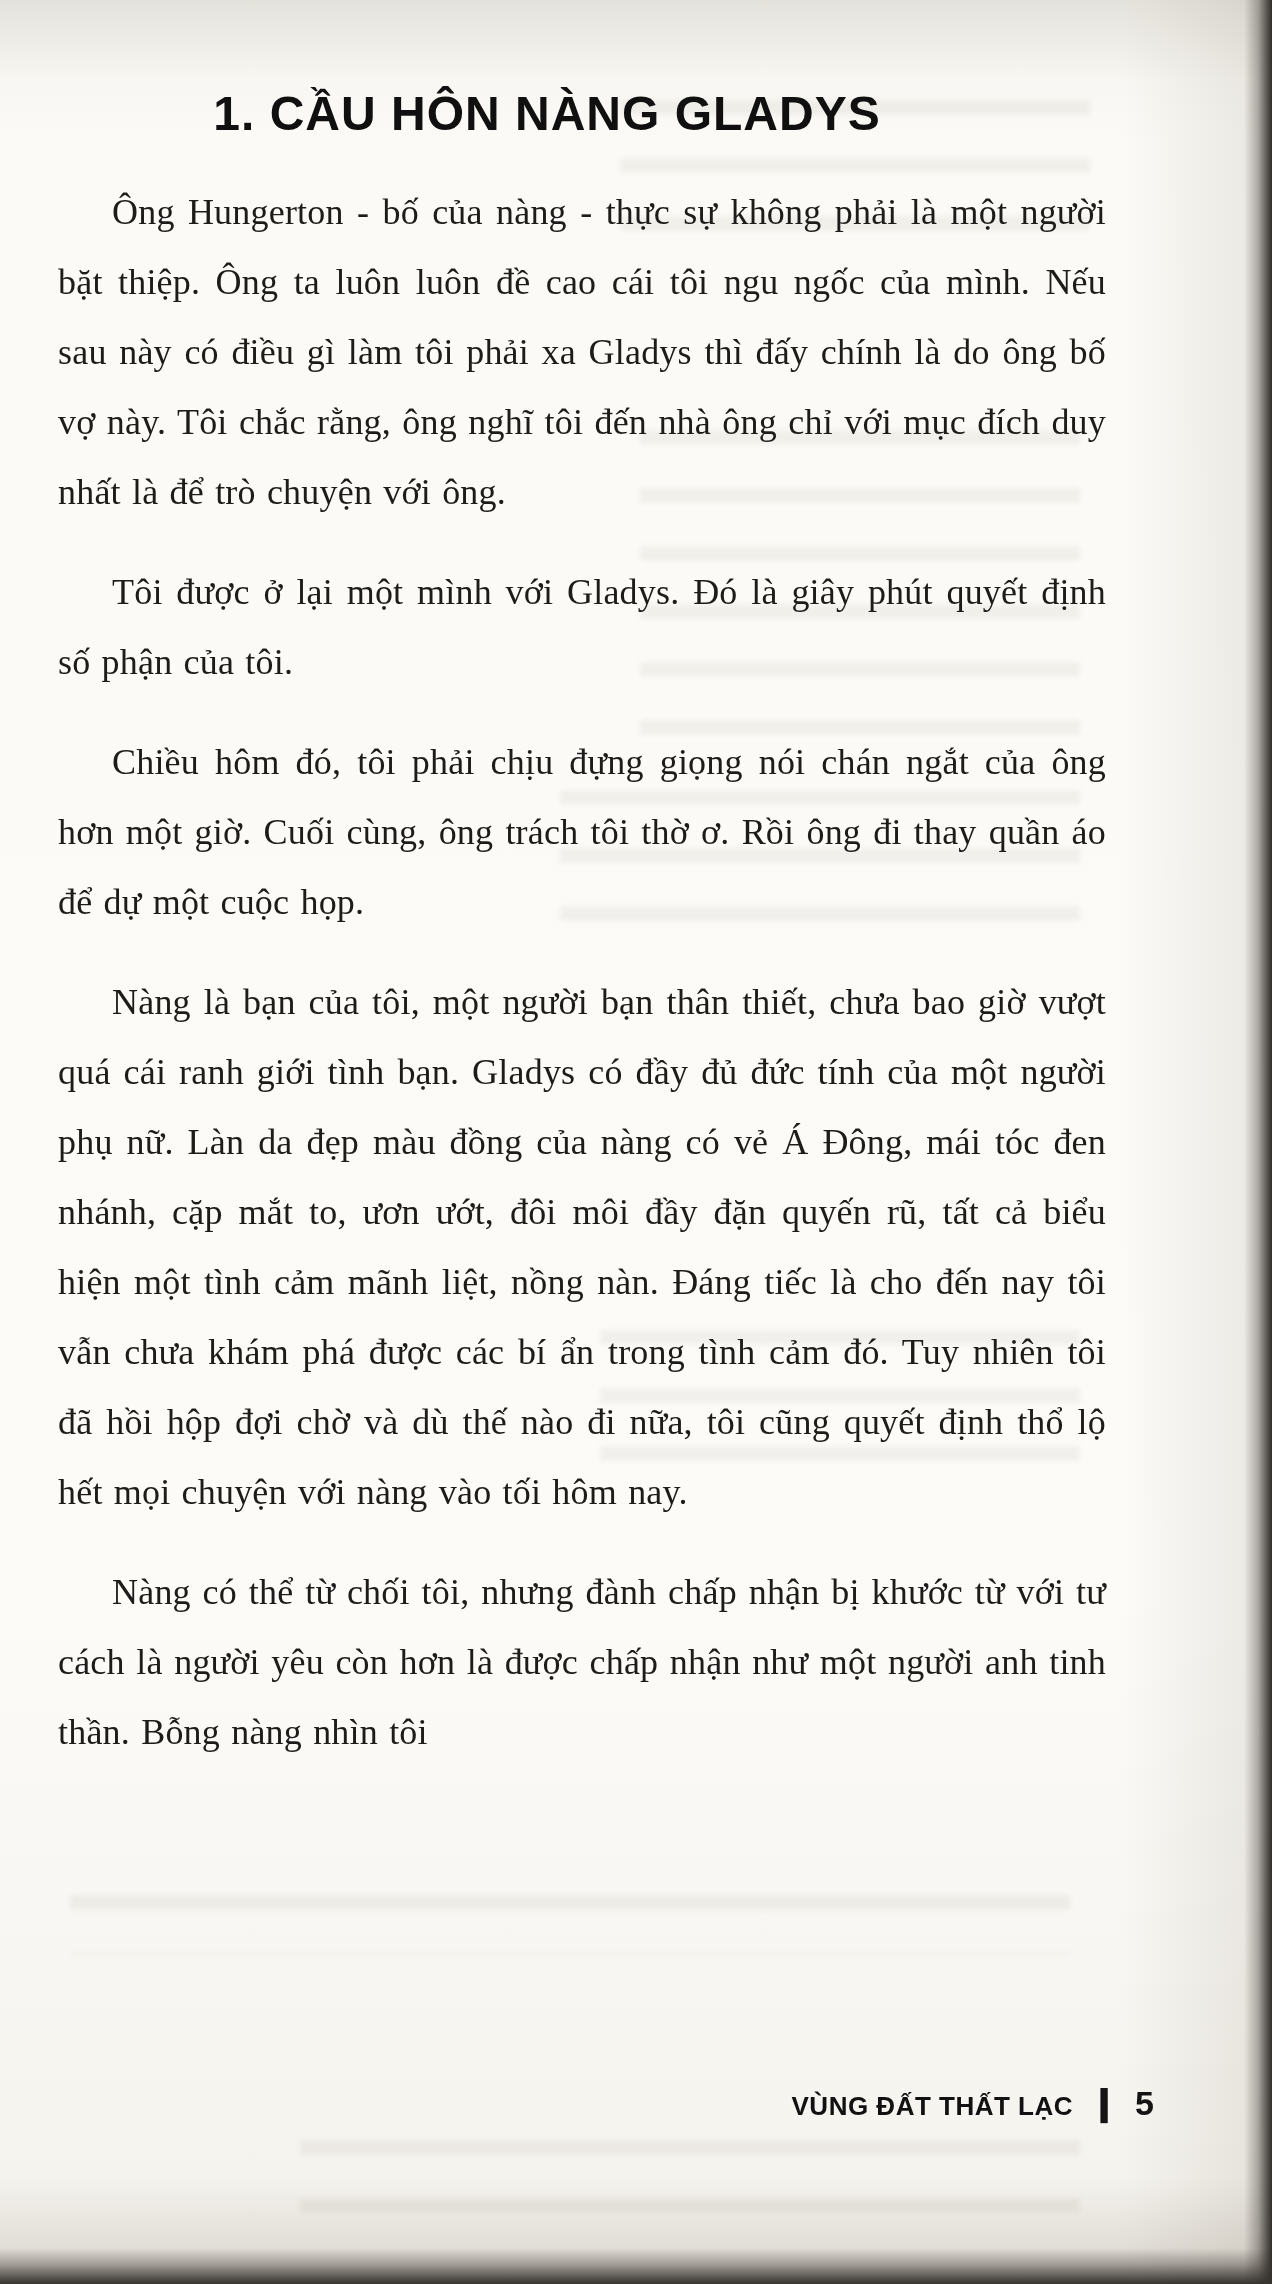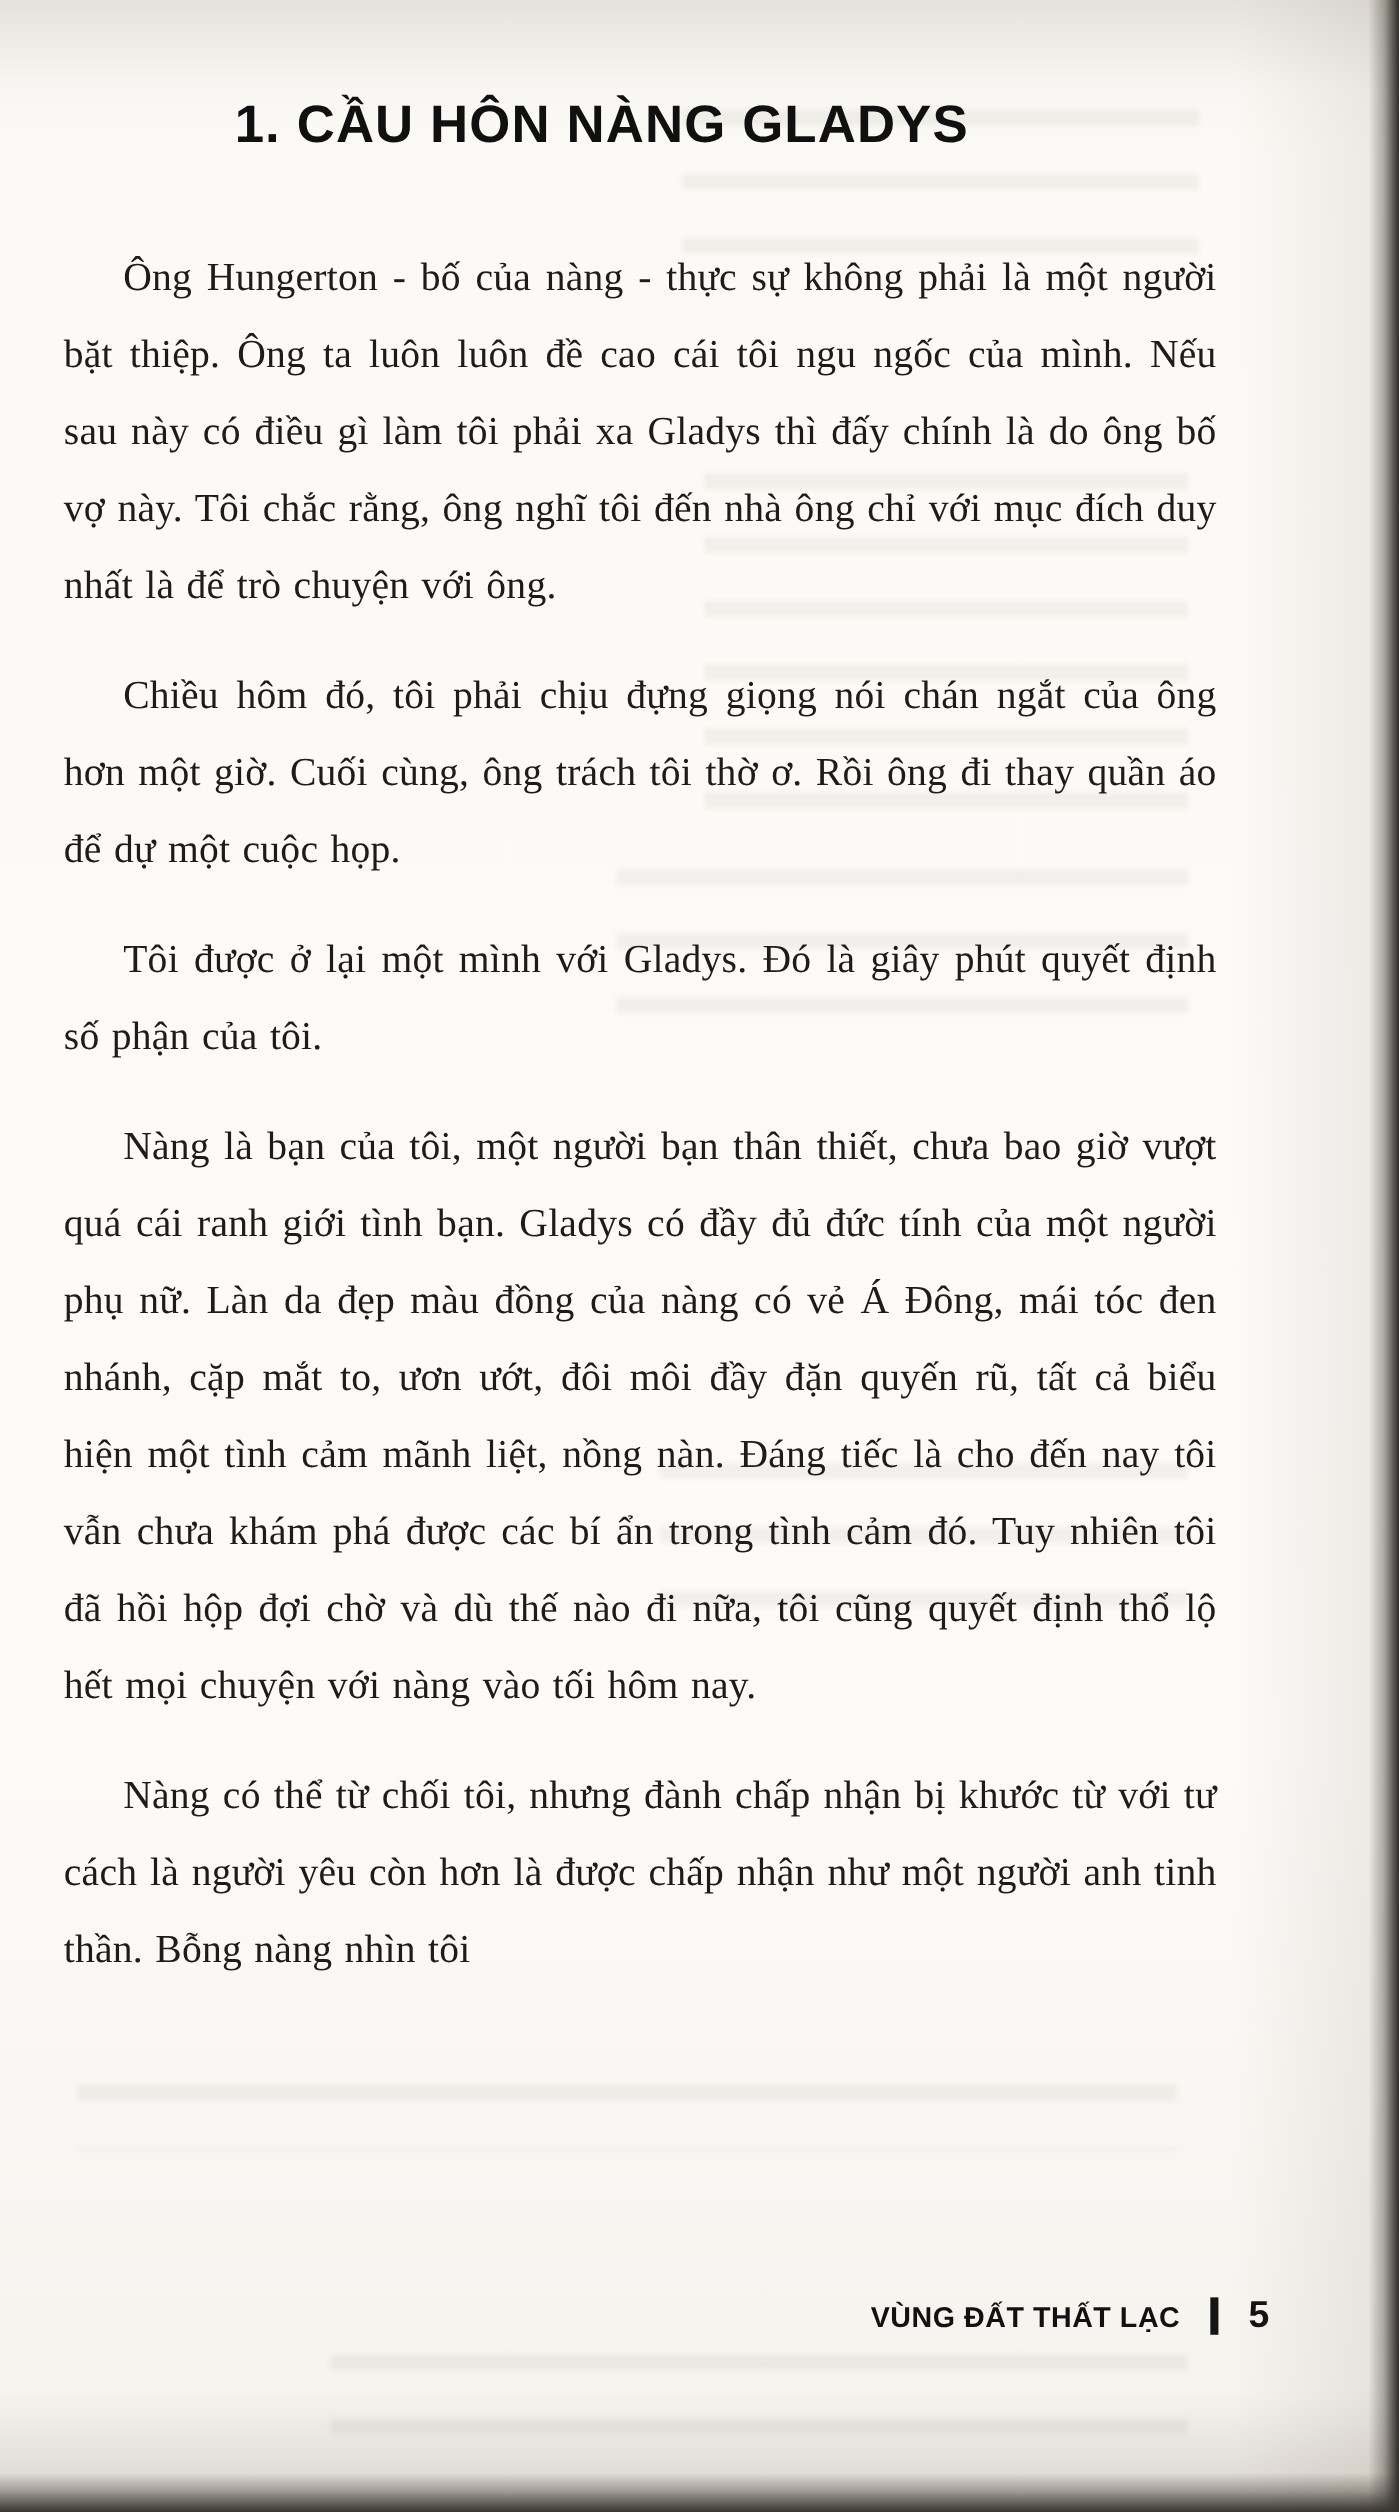--- a/index.html
+++ b/index.html
@@ -23,21 +23,21 @@
   }
 
   .chapter-title {
     font-family: "Liberation Sans", sans-serif;
     font-weight: bold;
     font-size: 48px;
     letter-spacing: 1px;
     color: #101010;
     text-align: center;
     padding-right: 70px;
-    margin-bottom: 76px;
+    margin-bottom: 36px;
     white-space: nowrap;
   }
 
   .para {
     font-size: 36px;
     line-height: 70px;
     text-align: justify;
     text-indent: 54px;
     color: #1d1c1a;
     margin-bottom: 30px;
@@ -117,22 +117,22 @@
   <div class="ghost g2"></div>
   <div class="ghost g3"></div>
   <div class="ghost g4"></div>
   <div class="ghost g5"></div>
   <div class="ghost g6"></div>
 
   <div class="content">
     <h1 class="chapter-title">1. CẦU HÔN NÀNG GLADYS</h1>
 
     <p class="para">Ông Hungerton - bố của nàng - thực sự không phải là một người bặt thiệp. Ông ta luôn luôn đề cao cái tôi ngu ngốc của mình. Nếu sau này có điều gì làm tôi phải xa Gladys thì đấy chính là do ông bố vợ này. Tôi chắc rằng, ông nghĩ tôi đến nhà ông chỉ với mục đích duy nhất là để trò chuyện với ông.</p>
+    <p class="para">Tôi được ở lại một mình với Gladys. Đó là giây phút quyết định số phận của tôi.</p>
     <p class="para">Chiều hôm đó, tôi phải chịu đựng giọng nói chán ngắt của ông hơn một giờ. Cuối cùng, ông trách tôi thờ ơ. Rồi ông đi thay quần áo để dự một cuộc họp.</p>
-    <p class="para">Tôi được ở lại một mình với Gladys. Đó là giây phút quyết định số phận của tôi.</p>
     <p class="para">Nàng là bạn của tôi, một người bạn thân thiết, chưa bao giờ vượt quá cái ranh giới tình bạn. Gladys có đầy đủ đức tính của một người phụ nữ. Làn da đẹp màu đồng của nàng có vẻ Á Đông, mái tóc đen nhánh, cặp mắt to, ươn ướt, đôi môi đầy đặn quyến rũ, tất cả biểu hiện một tình cảm mãnh liệt, nồng nàn. Đáng tiếc là cho đến nay tôi vẫn chưa khám phá được các bí ẩn trong tình cảm đó. Tuy nhiên tôi đã hồi hộp đợi chờ và dù thế nào đi nữa, tôi cũng quyết định thổ lộ hết mọi chuyện với nàng vào tối hôm nay.</p>
     <p class="para">Nàng có thể từ chối tôi, nhưng đành chấp nhận bị khước từ với tư cách là người yêu còn hơn là được chấp nhận như một người anh tinh thần. Bỗng nàng nhìn tôi</p>
   </div>
 
   <div class="footer">
     <span class="book-title">VÙNG ĐẤT THẤT LẠC</span>
     <span class="sep">|</span>
     <span class="pagenum">5</span>
   </div>
 

